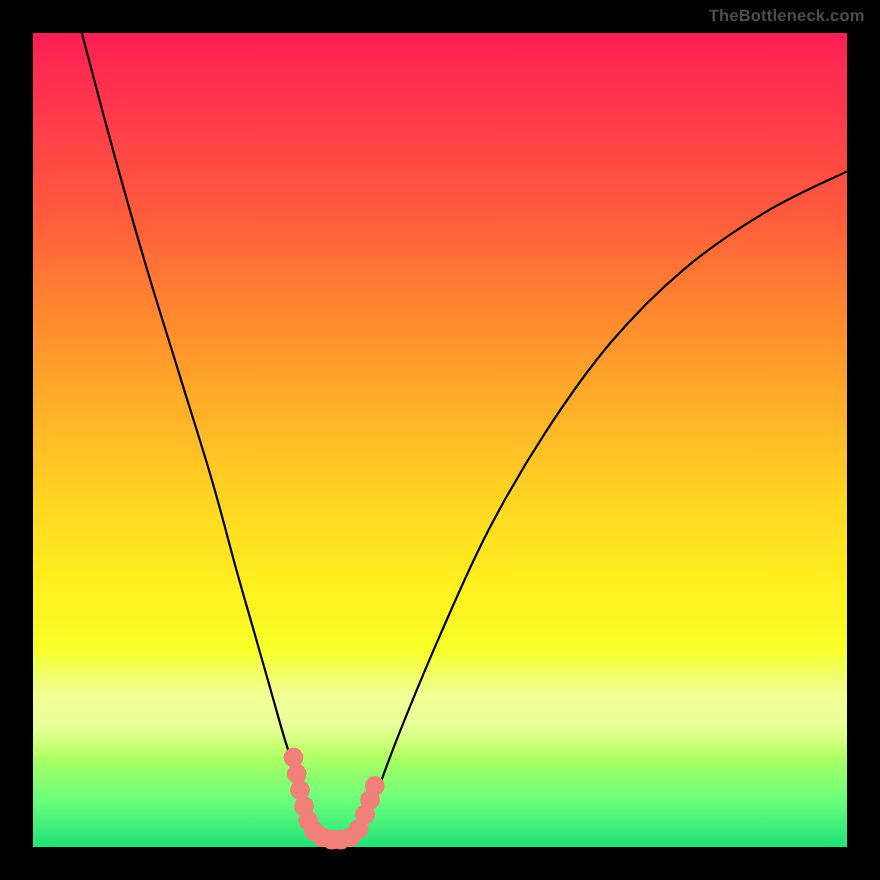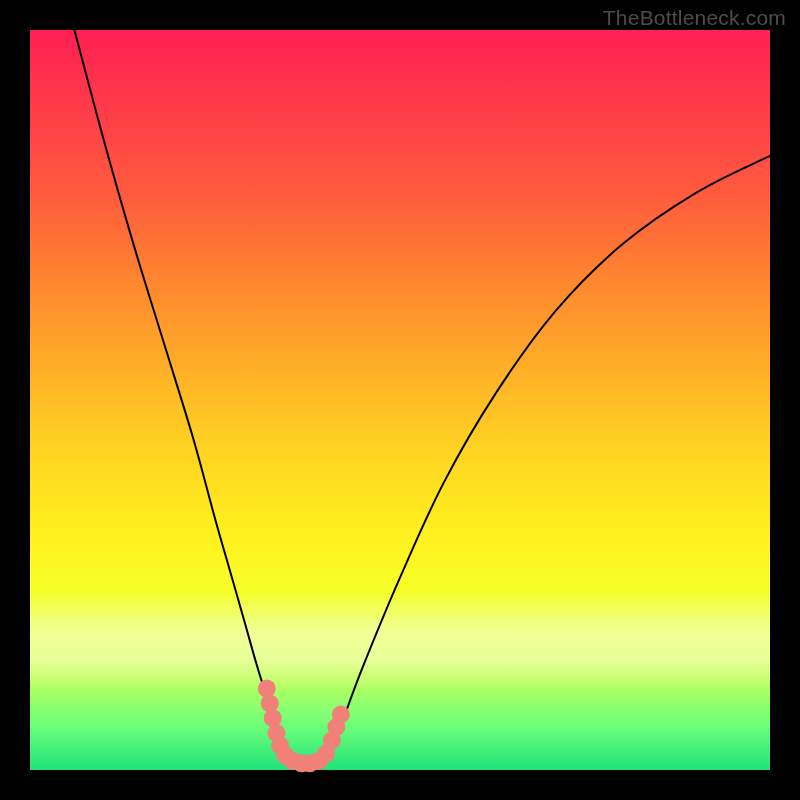--- a/index.html
+++ b/index.html
@@ -51,22 +51,22 @@
       rgba(255,255,210,0.55) 40%,
       rgba(255,255,210,0.55) 70%,
       rgba(255,255,200,0.0) 100%
     );
   }
   .watermark {
     position: absolute;
     top: 6px;
     right: 14px;
     color: #4d4d4d;
-    font-size: 21px;
-    font-weight: 400;
+    font-size: 15px;
+    font-weight: 700;
     letter-spacing: 0.2px;
   }
   svg.curves {
     position: absolute;
     left: 0;
     top: 0;
     width: 740px;
     height: 740px;
     overflow: visible;
   }

